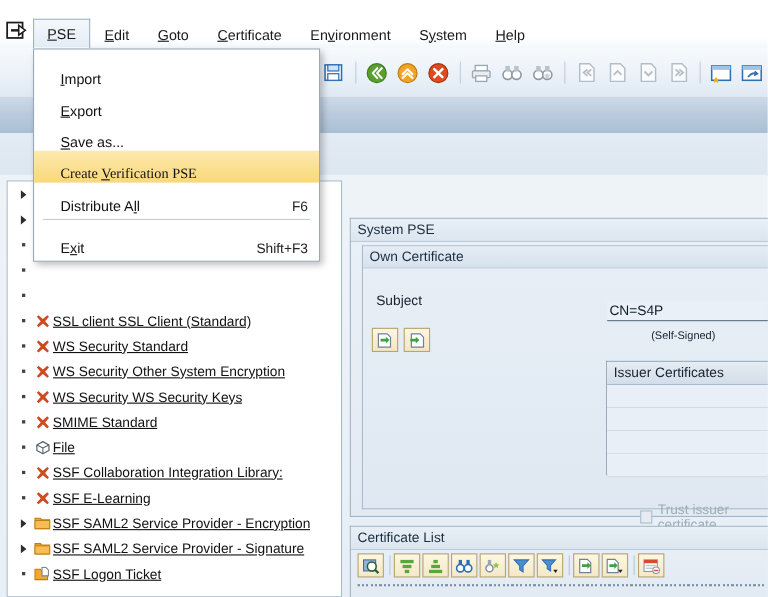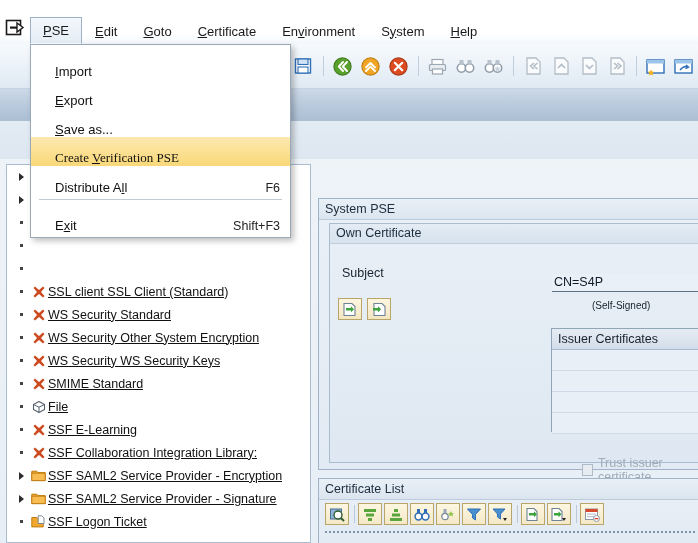--- a/index.html
+++ b/index.html
@@ -335,32 +335,32 @@
       </div>
       <div class="trow">
         <span class="tw">
           <span class="dot"></span>
         </span>
         <span class="tico">
           <svg width="14" height="14" viewBox="0 0 14 14">
             <path d="M3 1.5 L7 5 L11 1.5 L12.5 3 L9 7 L12.5 11 L11 12.5 L7 9 L3 12.5 L1.5 11 L5 7 L1.5 3z" fill="#cc4b20"></path>
           </svg>
         </span>
+        <span class="tlabel">SSF Collaboration Integration Library:</span>
+      </div>
+      <div class="trow">
+        <span class="tw">
+          <span class="dot"></span>
+        </span>
+        <span class="tico">
+          <svg width="14" height="14" viewBox="0 0 14 14">
+            <path d="M3 1.5 L7 5 L11 1.5 L12.5 3 L9 7 L12.5 11 L11 12.5 L7 9 L3 12.5 L1.5 11 L5 7 L1.5 3z" fill="#cc4b20"></path>
+          </svg>
+        </span>
         <span class="tlabel">SSF E-Learning</span>
-      </div>
-      <div class="trow">
-        <span class="tw">
-          <span class="dot"></span>
-        </span>
-        <span class="tico">
-          <svg width="14" height="14" viewBox="0 0 14 14">
-            <path d="M3 1.5 L7 5 L11 1.5 L12.5 3 L9 7 L12.5 11 L11 12.5 L7 9 L3 12.5 L1.5 11 L5 7 L1.5 3z" fill="#cc4b20"></path>
-          </svg>
-        </span>
-        <span class="tlabel">SSF Collaboration Integration Library:</span>
       </div>
       <div class="trow">
         <span class="tw">
           <span class="arrow"></span>
         </span>
         <span class="tico">
           <svg width="15" height="13" viewBox="0 0 15 13">
             <path d="M.8 2.2 h5 l1.2 1.4 h7.2 v8 H.8z" fill="#f0a830" stroke="#c07c10" stroke-width="1"></path>
             <path d="M.8 4.2 h13.4 v7.4 H.8z" fill="#f7bc52" stroke="#c07c10" stroke-width=".9"></path>
           </svg>

